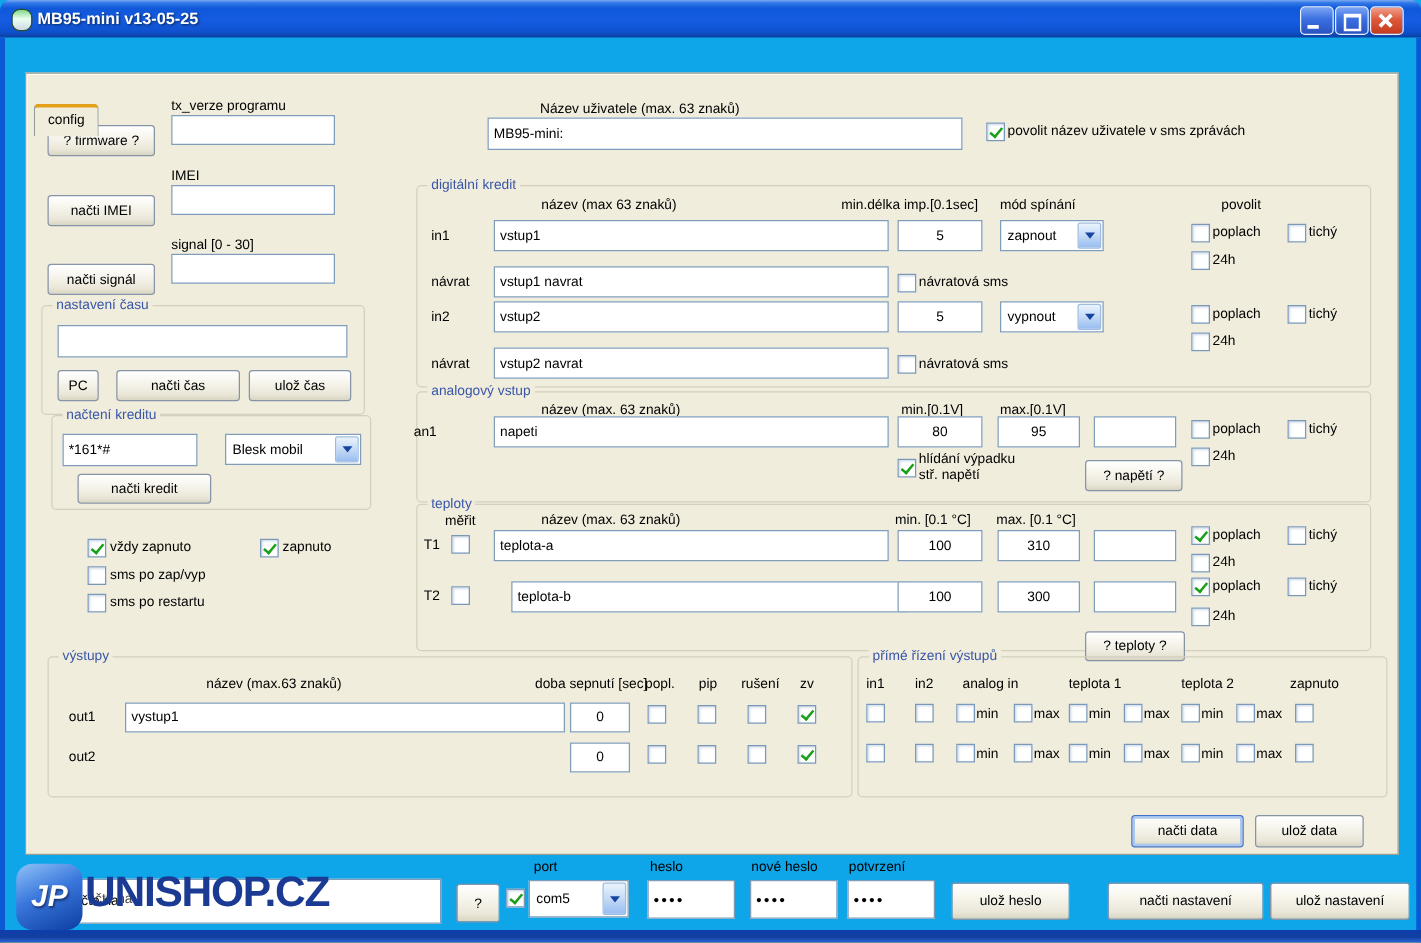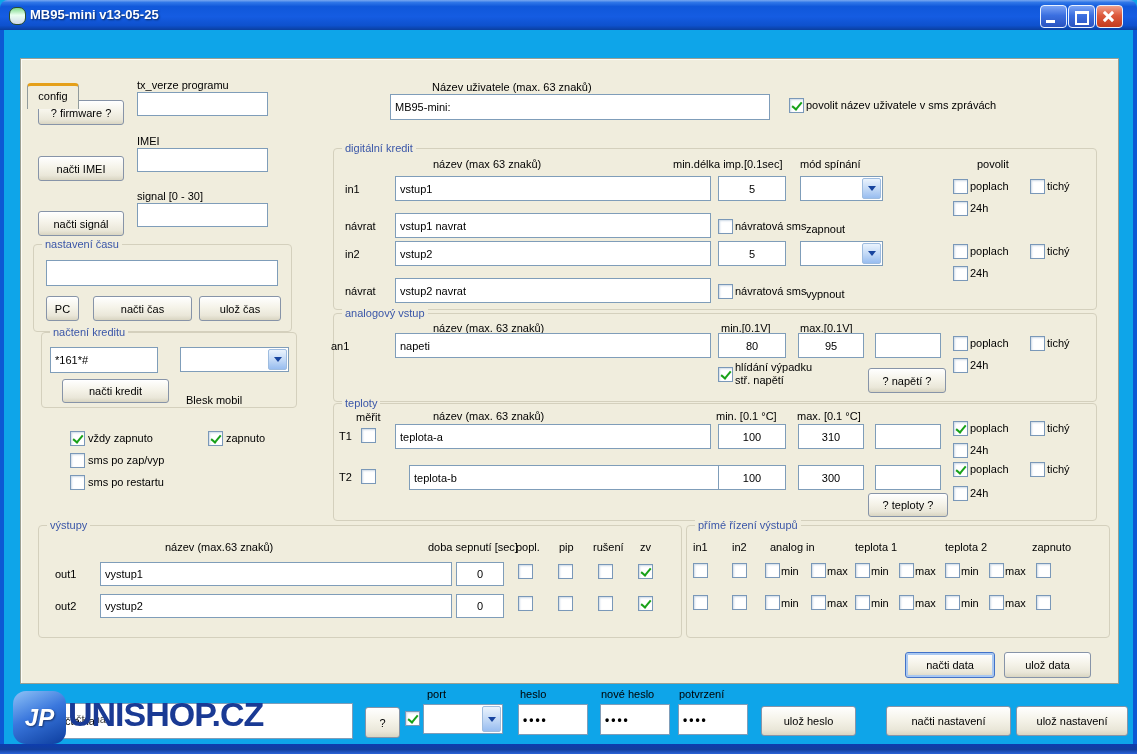--- a/index.html
+++ b/index.html
@@ -40,21 +40,21 @@
     background:linear-gradient(180deg,#ffffff 0%,#f5f3e9 45%,#eae7d9 80%,#d9d5c2 100%);
     box-shadow:inset 0 1px 0 #fff;}
   .btn.focus{border-color:#4272c8;box-shadow:inset 0 0 0 2px #a9c8f1;}
   .grp{position:absolute;border:1px solid #d4d0bd;border-radius:4px;}
   .cap{position:absolute;top:-7px;left:8px;background:#f0eddd;padding:0 3px;color:#3a56a8;white-space:nowrap;}
   .cb{position:absolute;width:13px;height:13px;background:#fff;border:1px solid #7a98b8;
     box-shadow:inset 1px 1px 2px #cdd9e6;box-sizing:content-box;}
   .cb.on::after{content:'';position:absolute;left:4px;top:1px;width:4px;height:8px;
     border:solid #18a118;border-width:0 2px 2px 0;transform:rotate(40deg);}
   .ddl{position:absolute;background:#fff;border:1px solid #7f9db9;box-sizing:border-box;}
-  .ddl .v{position:absolute;left:5px;top:50%;transform:translateY(-50%);white-space:nowrap;margin-top:40px;}
+  .ddl .v{position:absolute;left:5px;top:50%;transform:translateY(-50%);white-space:nowrap;}
   .ddl .a{position:absolute;right:1px;top:1px;bottom:1px;width:17px;border-radius:2px;
     background:linear-gradient(180deg,#eaf3fd 0%,#c4daf6 50%,#98bdf0 100%);
     border:1px solid #9ebcdf;display:flex;align-items:center;justify-content:center;}
   .ddl .a::after{content:'';width:0;height:0;border-left:4px solid transparent;
     border-right:4px solid transparent;border-top:5px solid #17449e;}
   
   .logo-ic{position:absolute;left:13px;top:691px;width:53px;height:53px;border-radius:13px;z-index:7;
     background:linear-gradient(155deg,#8fc3f7 0%,#3a77dd 45%,#0c3d9e 100%);
     display:flex;align-items:center;justify-content:center;color:#fff;font-weight:bold;
     font-size:24px;font-style:italic;text-shadow:1px 1px 2px rgba(0,0,20,.5);}
@@ -227,42 +227,41 @@
   <input class="txt" style="left: 409px; top: 465px; width: 316px; height: 25px;" value="teplota-b">
   <input class="txt ctr" style="left: 718px; top: 465px; width: 68px; height: 25px;" value="100">
   <input class="txt ctr" style="left: 798px; top: 465px; width: 66px; height: 25px;" value="300">
   <input class="txt ctr" style="left: 875px; top: 465px; width: 66px; height: 25px;" value="">
   <span class="cb on" style="left:953px;top:462px"></span>
   <span class="lbl" style="left:970px;top:463px">poplach</span>
   <span class="cb" style="left:1030px;top:462px"></span>
   <span class="lbl" style="left:1047px;top:463px">tichý</span>
   <span class="cb" style="left:953px;top:486px"></span>
   <span class="lbl" style="left:970px;top:487px">24h</span>
-  <div class="btn" style="left:868px;top:493px;width:78px;height:22px">? teploty ?</div>
+  <div class="btn" style="left:868px;top:505px;width:78px;height:22px">? teploty ?</div>
 
   <div class="grp" style="left:38px;top:525px;width:642px;height:111px">
     <span class="cap">výstupy</span>
   </div>
   <span class="lbl" style="left:165px;top:541px">název (max.63 znaků)</span>
   <span class="lbl" style="left:428px;top:541px">doba sepnutí [sec]</span>
   <span class="lbl" style="left:516px;top:541px">popl.</span>
   <span class="lbl" style="left:559px;top:541px">pip</span>
   <span class="lbl" style="left:593px;top:541px">rušení</span>
   <span class="lbl" style="left:640px;top:541px">zv</span>
 
   <span class="lbl" style="left:55px;top:568px">out1</span>
   <input class="txt" style="left: 100px; top: 562px; width: 352px; height: 24px;" value="vystup1">
   <input class="txt ctr" style="left: 456px; top: 562px; width: 48px; height: 24px;" value="0">
   <span class="cb" style="left:518px;top:564px"></span>
   <span class="cb" style="left:558px;top:564px"></span>
   <span class="cb" style="left:598px;top:564px"></span>
   <span class="cb on" style="left:638px;top:564px"></span>
 
   <span class="lbl" style="left:55px;top:600px">out2</span>
-  <input class="txt" style="left: 100px; top: 594px; width: 352px; height: 24px;" value="vystup2">
   <input class="txt ctr" style="left: 456px; top: 594px; width: 48px; height: 24px;" value="0">
   <span class="cb" style="left:518px;top:596px"></span>
   <span class="cb" style="left:558px;top:596px"></span>
   <span class="cb" style="left:598px;top:596px"></span>
   <span class="cb on" style="left:638px;top:596px"></span>
 
   <div class="grp" style="left:686px;top:525px;width:422px;height:111px">
     <span class="cap">přímé řízení výstupů</span>
   </div>
   <span class="lbl" style="left:693px;top:541px">in1</span>

